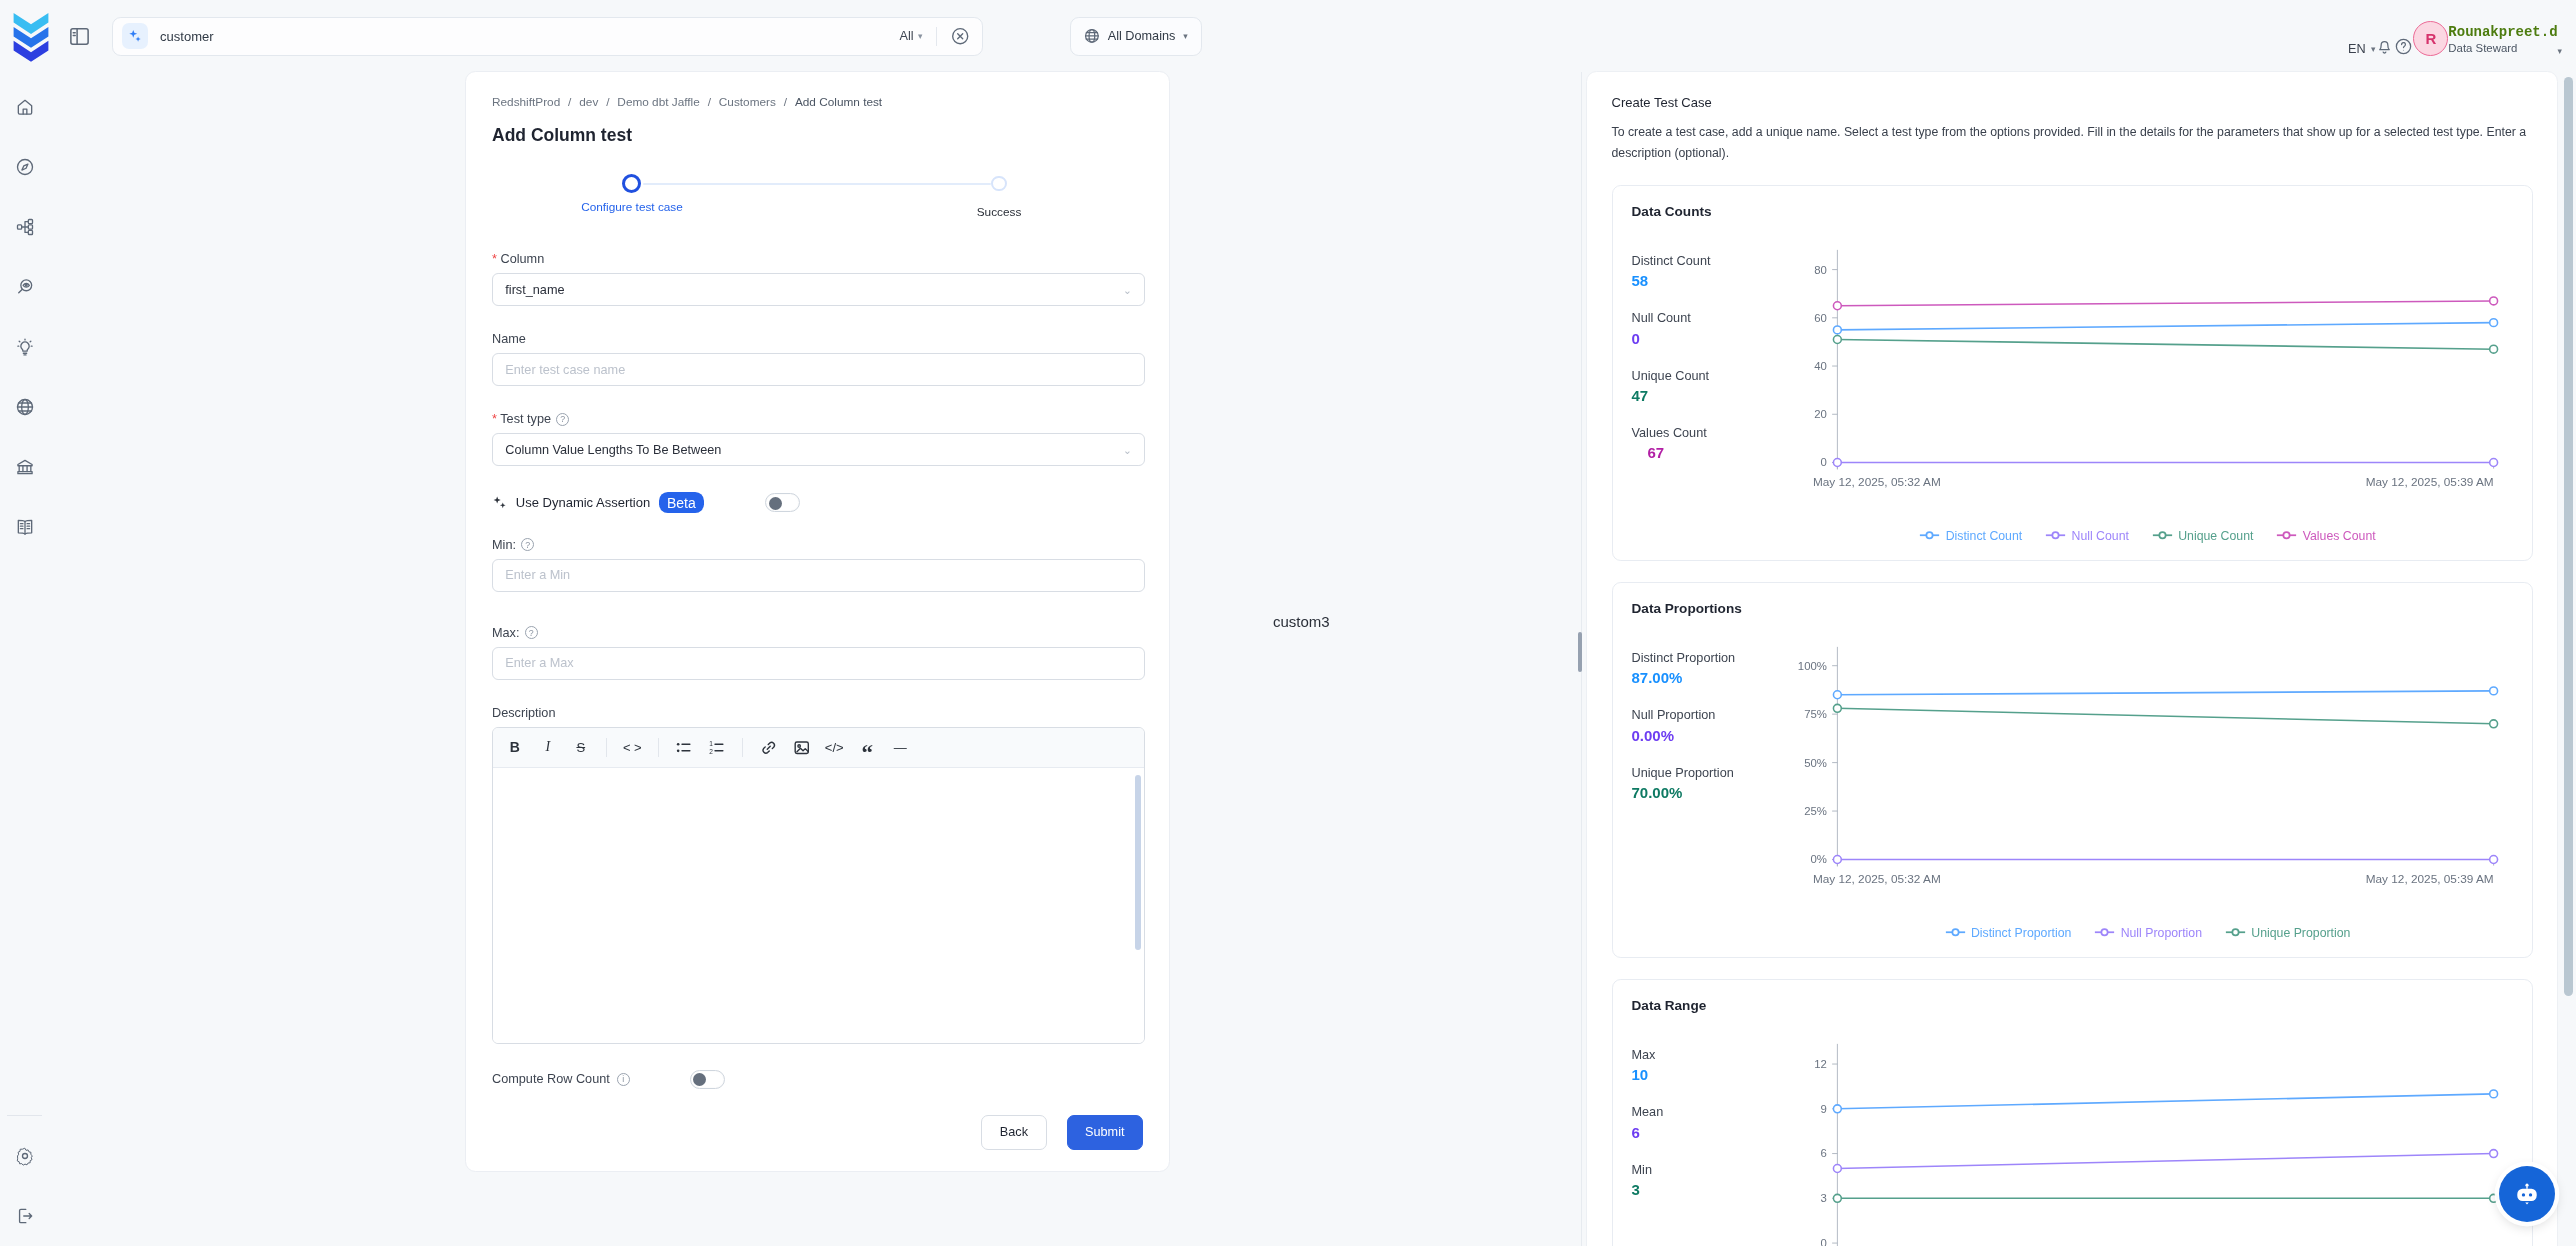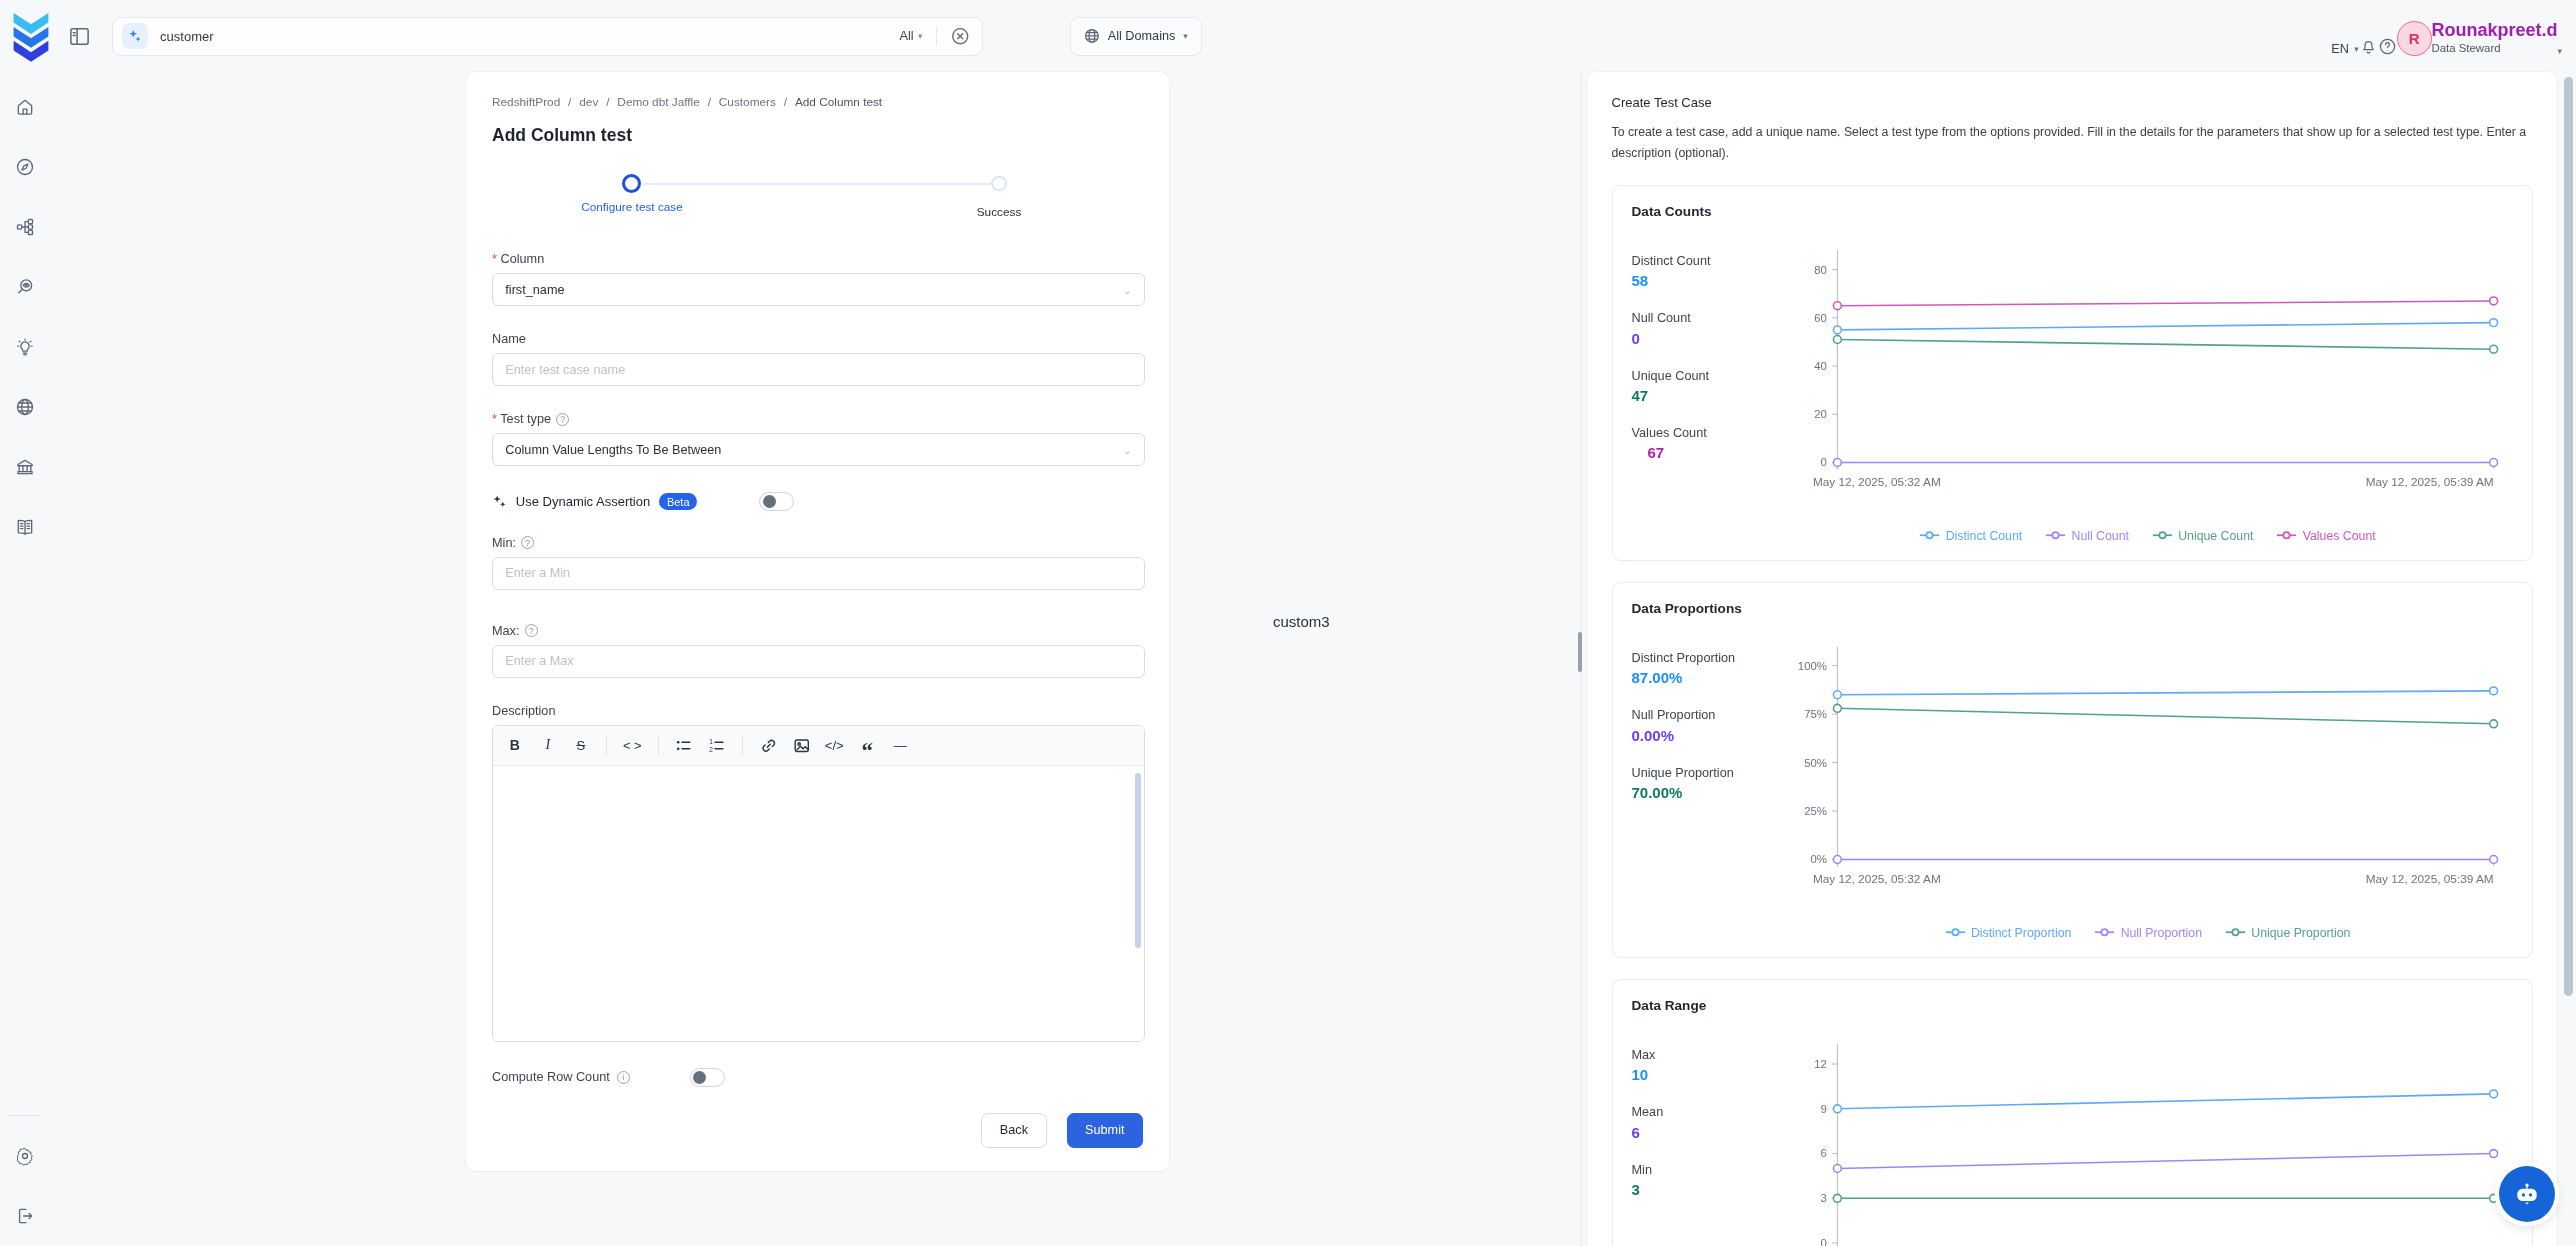--- a/index.html
+++ b/index.html
@@ -14,21 +14,21 @@
   .spark-chip { width:26px; height:26px; border-radius:7px; background:#e7f1fe; display:flex; align-items:center; justify-content:center; margin-right:12.3px; }
   .search-value { font-size:13px; color:#313a46; flex:1; }
   .scope { font-size:12.7px; color:#3f4653; display:flex; align-items:center; gap:4.4px; }
   .scope .caret { font-size:8.8px; color:#8a93a0; }
   .search-sep { width:0.9px; height:19px; background:#e4e8ee; margin:0 14px; }
   .domains-btn { position:absolute; left:1070px; top:16.6px; height:39px; background:#fbfcfe; border:0.9px solid #e3e8ee; border-radius:8.8px; display:flex; align-items:center; gap:7.9px; padding:0 13px; font-size:12.7px; color:#313a46; }
   .hdr-right { position:absolute; right:14px; top:16.6px; height:39px; display:flex; align-items:flex-end; }
   .lang { font-size:12.7px; color:#3a414d; display:flex; gap:5.3px; align-items:center; }
   .avatar { width:35px; height:35px; border-radius:50%; background:#fbd7e2; border:1.3px solid #ec6a96; color:#d6336c; font-weight:bold; font-size:15px; display:flex; align-items:center; justify-content:center; }
   .who { line-height:1.25; }
-  .who .nm { font-size:18px; font-weight:bold; color:#a21caf; }
+  .who .nm { font-size:14px; font-weight:bold; color:#4d7c0f;font-family:Liberation Mono, monospace; }
   .who .rl { font-size:11.4px; color:#4b5563; }
   .caret { font-size:8.8px; color:#6b7480; }
 
   
   .rail { position:absolute; left:0; top:72px; width:49px; bottom:0; display:flex; flex-direction:column; align-items:center; padding-top:5.3px; }
   .rail-item { width:39px; height:60px; display:flex; align-items:center; justify-content:center; cursor:pointer; }
   .rail-foot { position:absolute; bottom:0; left:0; width:49px; display:flex; flex-direction:column; align-items:center; }
   .rail-div { width:35px; height:0.9px; background:#e2e6ec; margin-bottom:10.5px; }
   svg.ic { stroke:#5e6978; fill:none; stroke-width:1.6; stroke-linecap:round; stroke-linejoin:round; }
 
@@ -47,21 +47,21 @@
   .fld { margin-top:24.5px; }
   .fld-label { font-size:12.7px; color:#3d4450; display:flex; align-items:center; gap:5.3px; margin-bottom:7px; }
   .req::before { content:"* "; color:#ef4444; }
   .help { width:13px; height:13px; border-radius:50%; border:0.9px solid #9aa3af; color:#8a93a0; font-size:8.8px; display:inline-flex; align-items:center; justify-content:center; }
   .control, input.control { width:653px; height:33px; border:0.9px solid #d8dde4; border-radius:6.1px; background:#fff; font-size:12.7px; color:#2a2f3a; padding:0 12.3px; display:flex; align-items:center; font-family:inherit; }
   input.control::placeholder { color:#bcc2cc; }
   .select { justify-content:space-between; cursor:pointer; }
   .select .caret { color:#b7bec8; font-size:10.5px; }
   .assert-row { margin-top:26px; display:flex; align-items:center; gap:8.8px; }
   .assert-row .lbl { font-size:13px; color:#1f2430; }
-  .beta { background:#2563eb; color:#fff; font-size:11px; padding:2.6px 7.9px; border-radius:8.8px; }
+  .beta { background:#2563eb; color:#fff; font-size:14px; padding:2.6px 7.9px; border-radius:8.8px; }
   .toggle { width:35px; height:19px; border-radius:9.6px; background:#fff; border:0.9px solid #cfd6de; position:relative; cursor:pointer; box-shadow:inset 0 0 1.8px rgba(0,0,0,.06); }
   .toggle .knob { position:absolute; left:2.6px; top:2.2px; width:13px; height:13px; border-radius:50%; background:#656f7d; }
   .gap70 { margin-left:53px; }
   .editor { width:653px; border:0.9px solid #d8dde4; border-radius:6.1px; overflow:hidden; }
   .tb { height:40px; background:#f8fafc; border-bottom:0.9px solid #e7ebf1; display:flex; align-items:center; padding:0 5.3px; }
   .tb-btn { min-width:33px; height:30px; border:none; background:transparent; display:flex; align-items:center; justify-content:center; cursor:pointer; color:#2d333c; font-size:13px; font-family:inherit; }
   .tb-btn.b { font-weight:bold; font-size:14px; }
   .tb-btn.i { font-style:italic; font-family:"Liberation Serif",serif; font-size:14px; }
   .tb-btn.s { text-decoration:line-through; font-size:13px; }
   .tb-btn.q { font-family:"Liberation Serif",serif; font-size:23px; font-weight:bold; padding-top:10.5px; }

